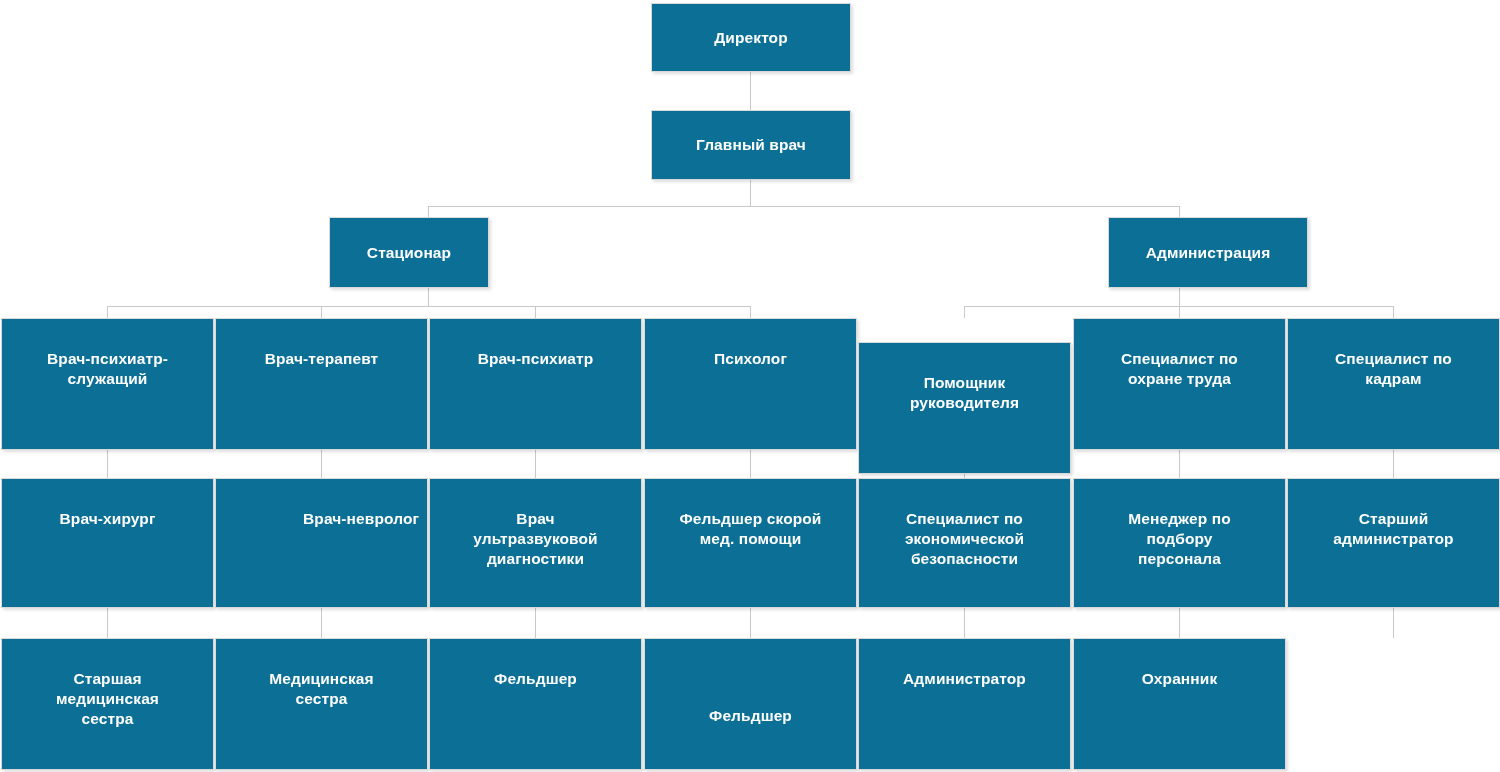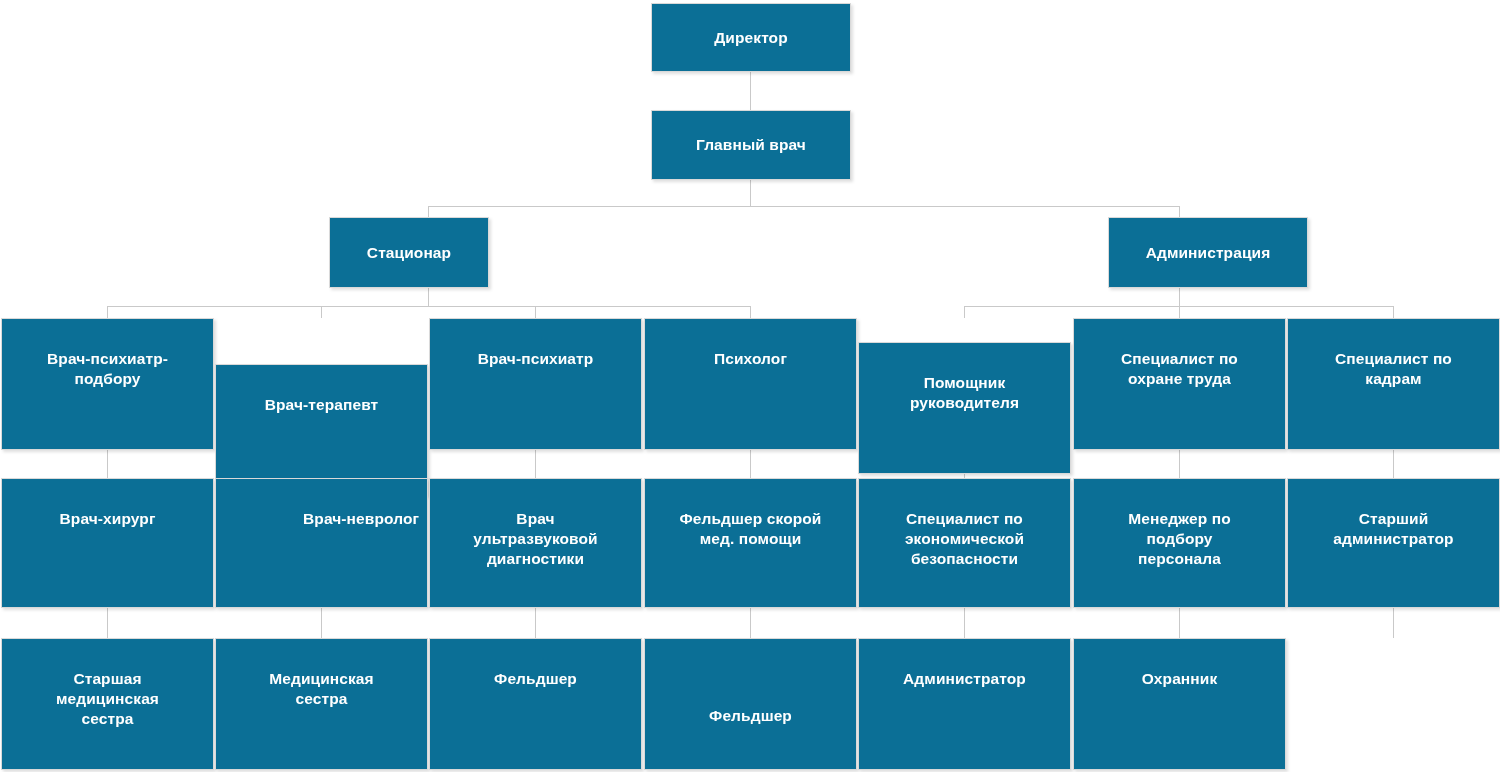--- a/index.html
+++ b/index.html
@@ -89,23 +89,23 @@
 
   <div class="node top" style="left:329px;top:217px;width:160px;height:71px;">
     <span class="node-label">Стационар</span>
   </div>
   <div class="node top" style="left:1079px;top:217px;width:200px;height:71px;margin-left:29px;">
     <span class="node-label">Администрация</span>
   </div>
 
   <div class="node leaf" style="left:1px;top:318px;width:213px;height:132px;">
     <span class="node-label">Врач-психиатр-
-подбору</span>
+служащий</span>
   </div>
-  <div class="node leaf" style="left:215px;top:318px;width:213px;height:132px;margin-top:46px;">
+  <div class="node leaf" style="left:215px;top:318px;width:213px;height:132px;">
     <span class="node-label">Врач-терапевт</span>
   </div>
   <div class="node leaf" style="left:429px;top:318px;width:213px;height:132px;">
     <span class="node-label">Врач-психиатр</span>
   </div>
   <div class="node leaf" style="left:644px;top:318px;width:213px;height:132px;">
     <span class="node-label">Психолог</span>
   </div>
   <div class="node leaf" style="left:858px;top:318px;width:213px;height:132px;margin-top:24px;">
     <span class="node-label">Помощник

